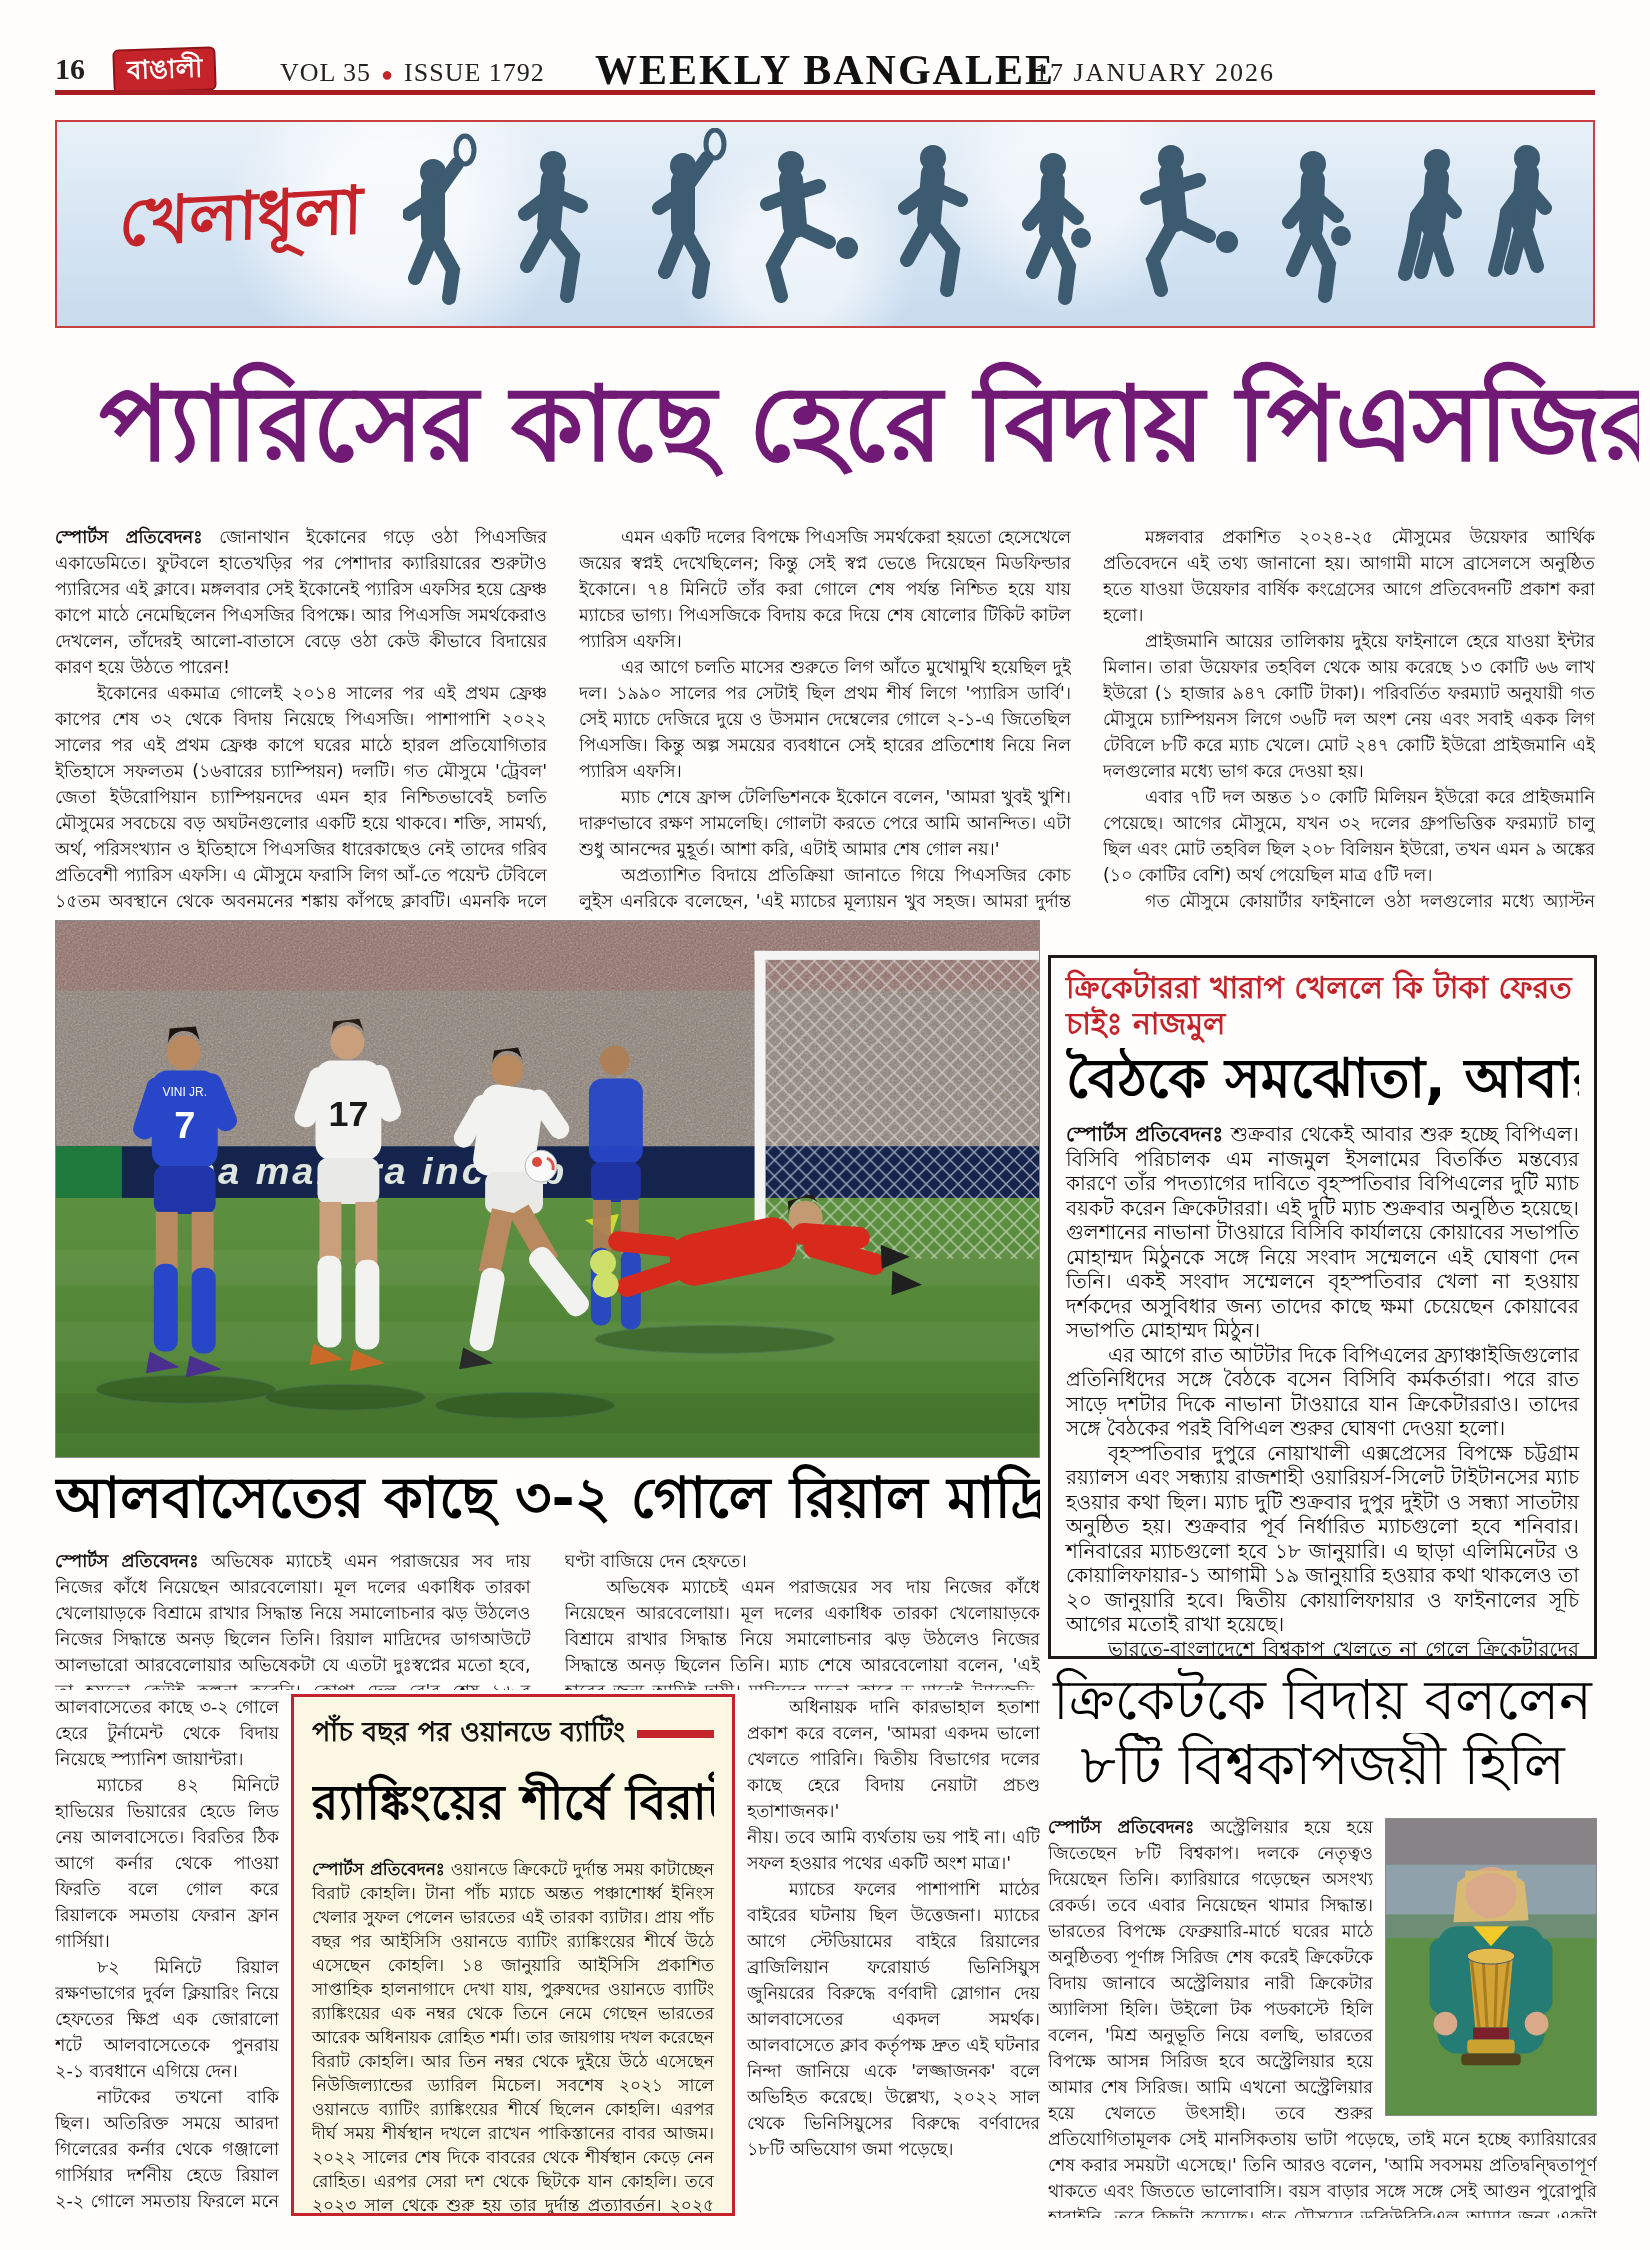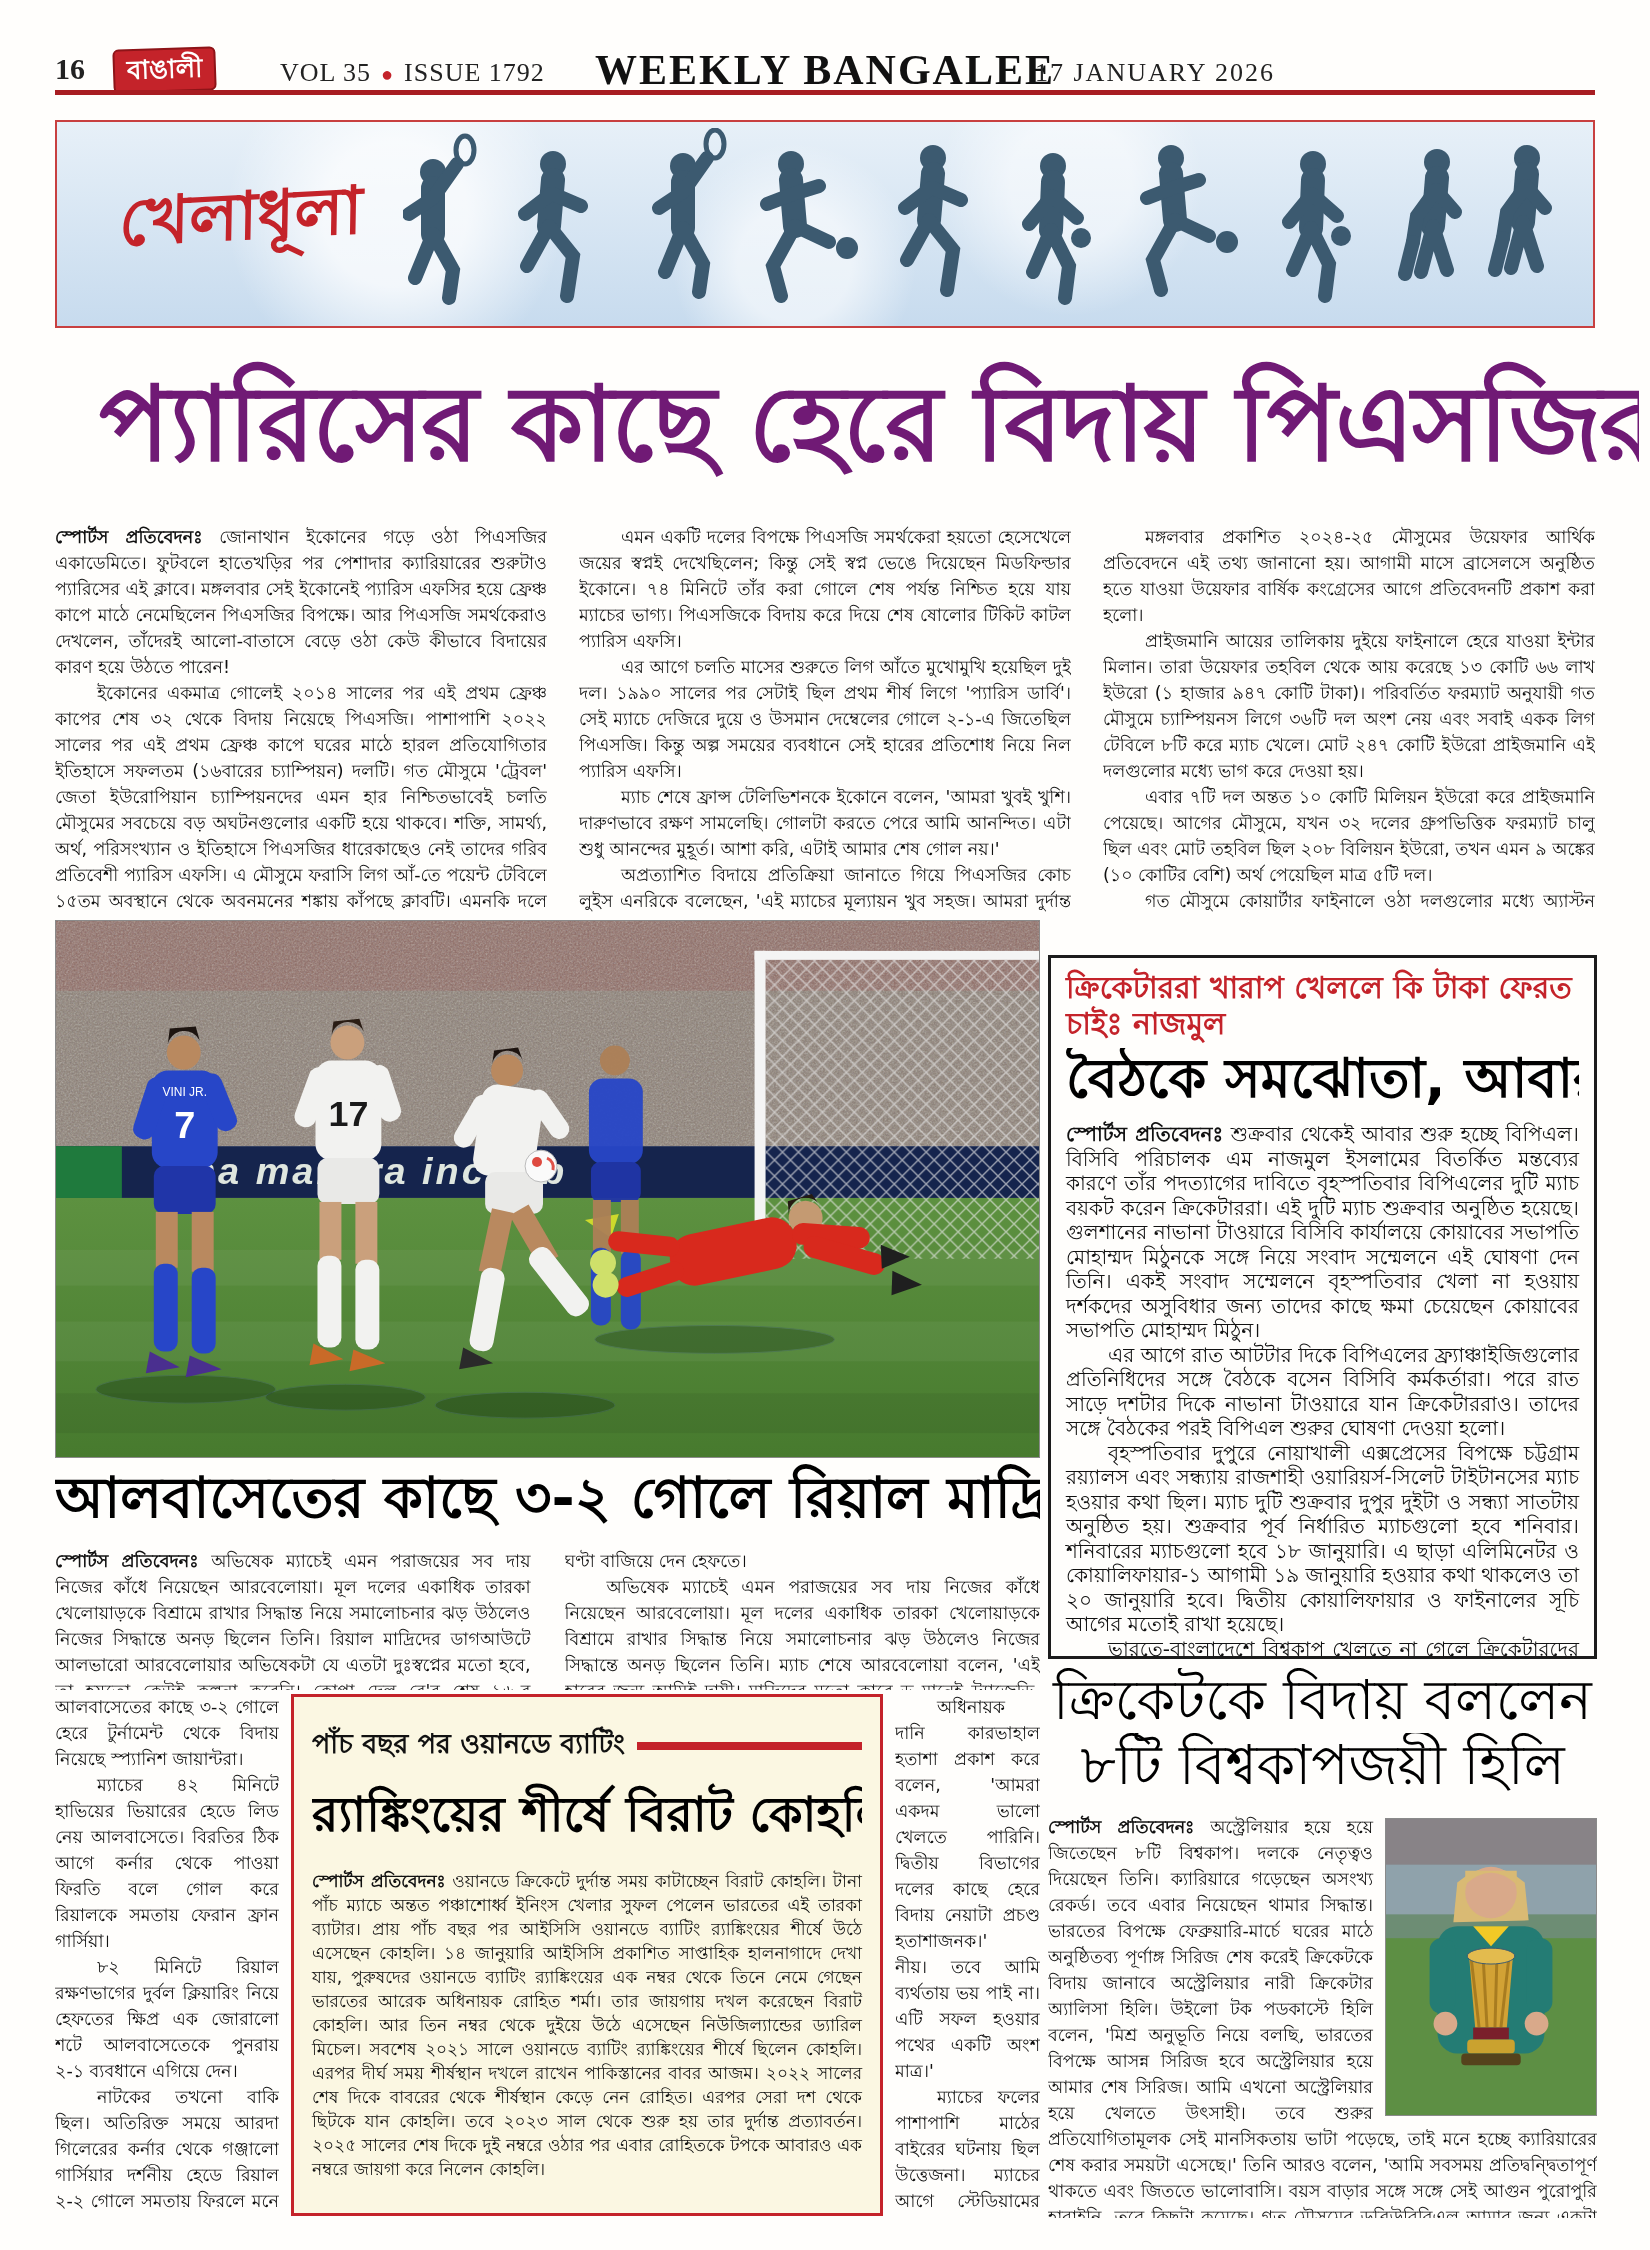--- a/index.html
+++ b/index.html
@@ -44,22 +44,22 @@
   .bplbox .para{font-size:20px;line-height:24.5px;}
   
   .alb-hl{position:absolute;left:55px;top:1464px;width:985px;font-size:56px;font-weight:800;color:#000;
           text-align:center;white-space:nowrap;overflow:hidden;line-height:1.2;}
   .alb-row1{position:absolute;left:55px;top:1548px;width:985px;height:142px;display:flex;gap:34px;overflow:hidden;}
   .alb-row1 .col{flex:1;}
   .alb-row2{position:absolute;left:55px;top:1694px;width:985px;height:522px;display:flex;gap:12px;}
   .alb-left{width:224px;overflow:hidden;}
   .alb-right{flex:1;overflow:hidden;}
   
-  .kbox{width:592px;box-sizing:border-box;border:3px solid #c4232a;background:#fbf7e2;
-        padding:26px 18px 8px;overflow:hidden;}
+  .kbox{width:444px;box-sizing:border-box;border:3px solid #c4232a;background:#fbf7e2;
+        padding:14px 18px 8px;overflow:hidden;}
   .kbox-kickrow{display:flex;align-items:center;gap:12px;}
   .kbox-kicker{font-weight:bold;font-size:27px;white-space:nowrap;color:#111;}
   .kbox-rule{flex:1;height:8px;background:#c4232a;}
   .kbox-hl{font-weight:800;font-size:48px;text-align:center;margin:10px 0 12px;color:#000;white-space:nowrap;overflow:hidden;}
   .kbox .para{font-size:17px;line-height:24px;}
   
   .healy{position:absolute;left:1048px;top:1668px;width:549px;height:550px;overflow:hidden;}
   .healy-hl{font-weight:400;font-size:55px;text-align:center;line-height:1.18;color:#000;white-space:nowrap;overflow:hidden;}
   .healy-body{margin-top:16px;}
   .healy-photo{float:right;width:212px;height:298px;margin:4px 0 6px 12px;border:1px solid #8a8a8a;box-sizing:border-box;}

